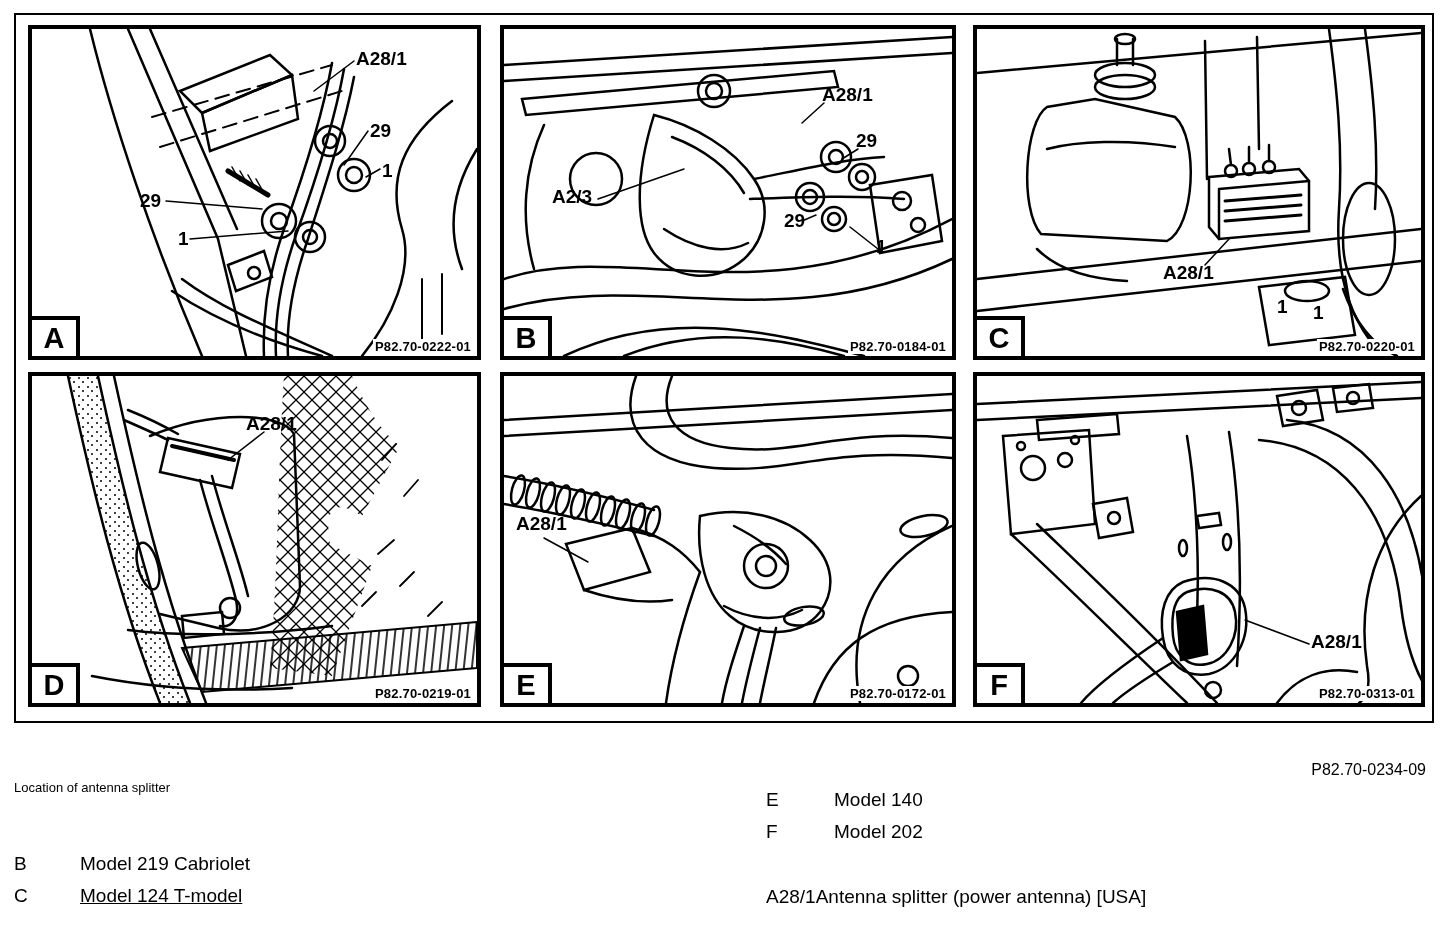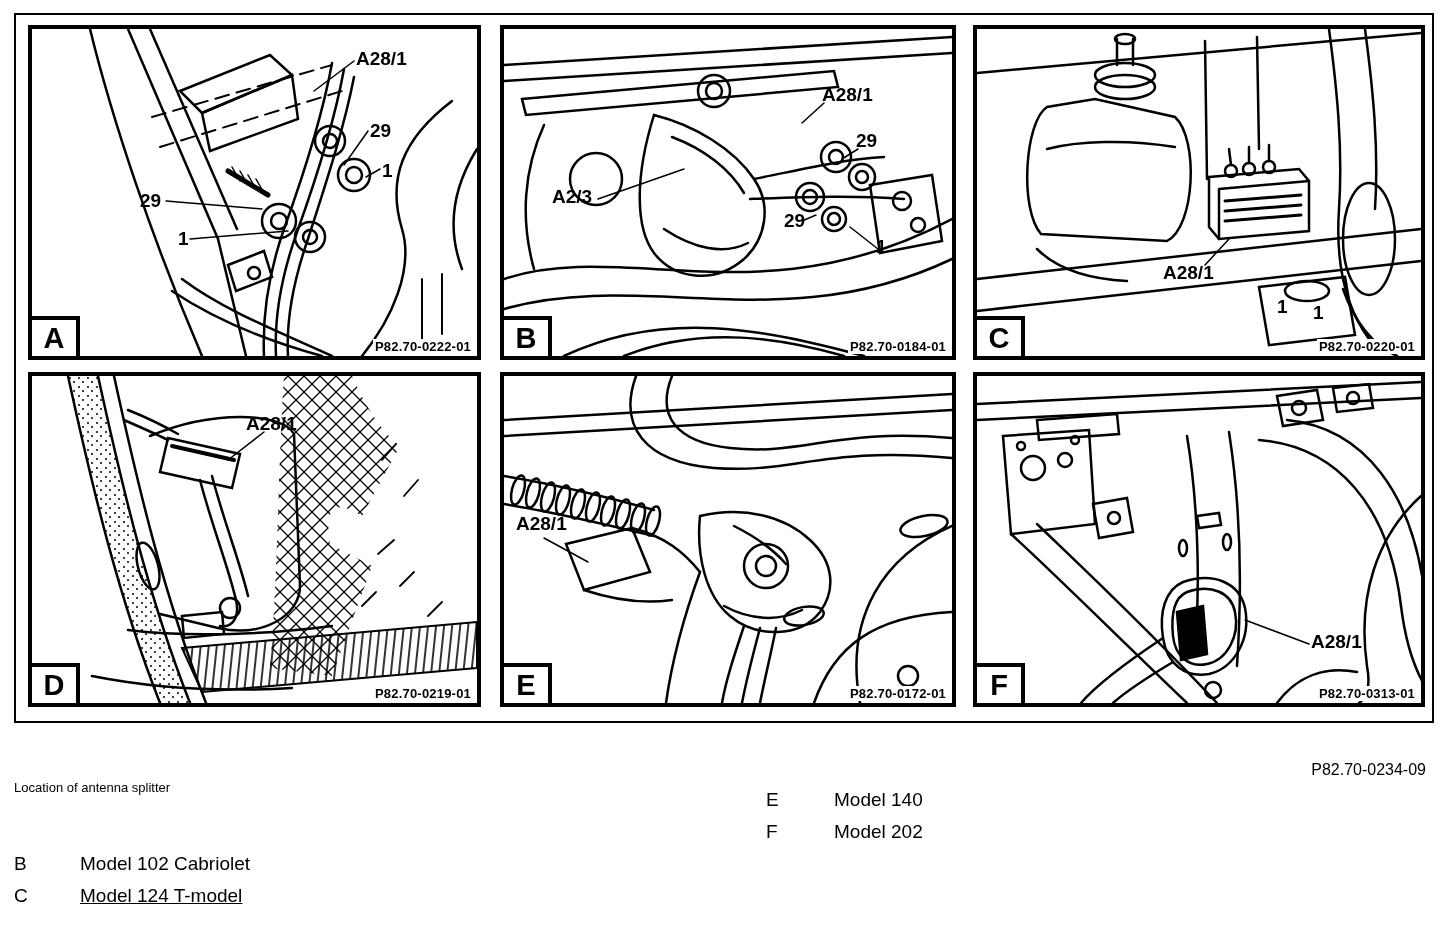--- a/index.html
+++ b/index.html
@@ -301,29 +301,32 @@
       <span class="part-no">P82.70-0313-01</span>
     </section>
 
   </div>
 
   <div class="figure-number">P82.70-0234-09</div>
 
   <div class="legend-title">Location of antenna splitter</div>
 
   <div class="legend-row col-left" style="left:14px;top:841px;">
-    <span class="key">B</span><span class="desc">Model 102 Cabriolet</span>
+    <span class="key">B</span><span class="desc">Model 219 Cabriolet</span>
   </div>
   <div class="legend-row col-left" style="left:14px;top:873px;text-decoration:underline;">
     <span class="key">C</span><span class="desc">Model 124 T-model</span>
   </div>
   <div class="legend-row col-left" style="left:14px;top:941px;">
     <span class="key">D</span><span class="desc">Model 129</span>
   </div>
 
   <div class="legend-row col-right" style="left:766px;top:777px;">
     <span class="key">E</span><span class="desc">Model 140</span>
   </div>
   <div class="legend-row col-right" style="left:766px;top:809px;">
     <span class="key">F</span><span class="desc">Model 202</span>
   </div>
+  <div class="legend-row col-right" style="left:766px;top:874px;">
+    <span class="key runin">A28/1</span><span class="desc">Antenna splitter (power antenna) [USA]</span>
+  </div>
 
 </div>
 
 </body></html>

